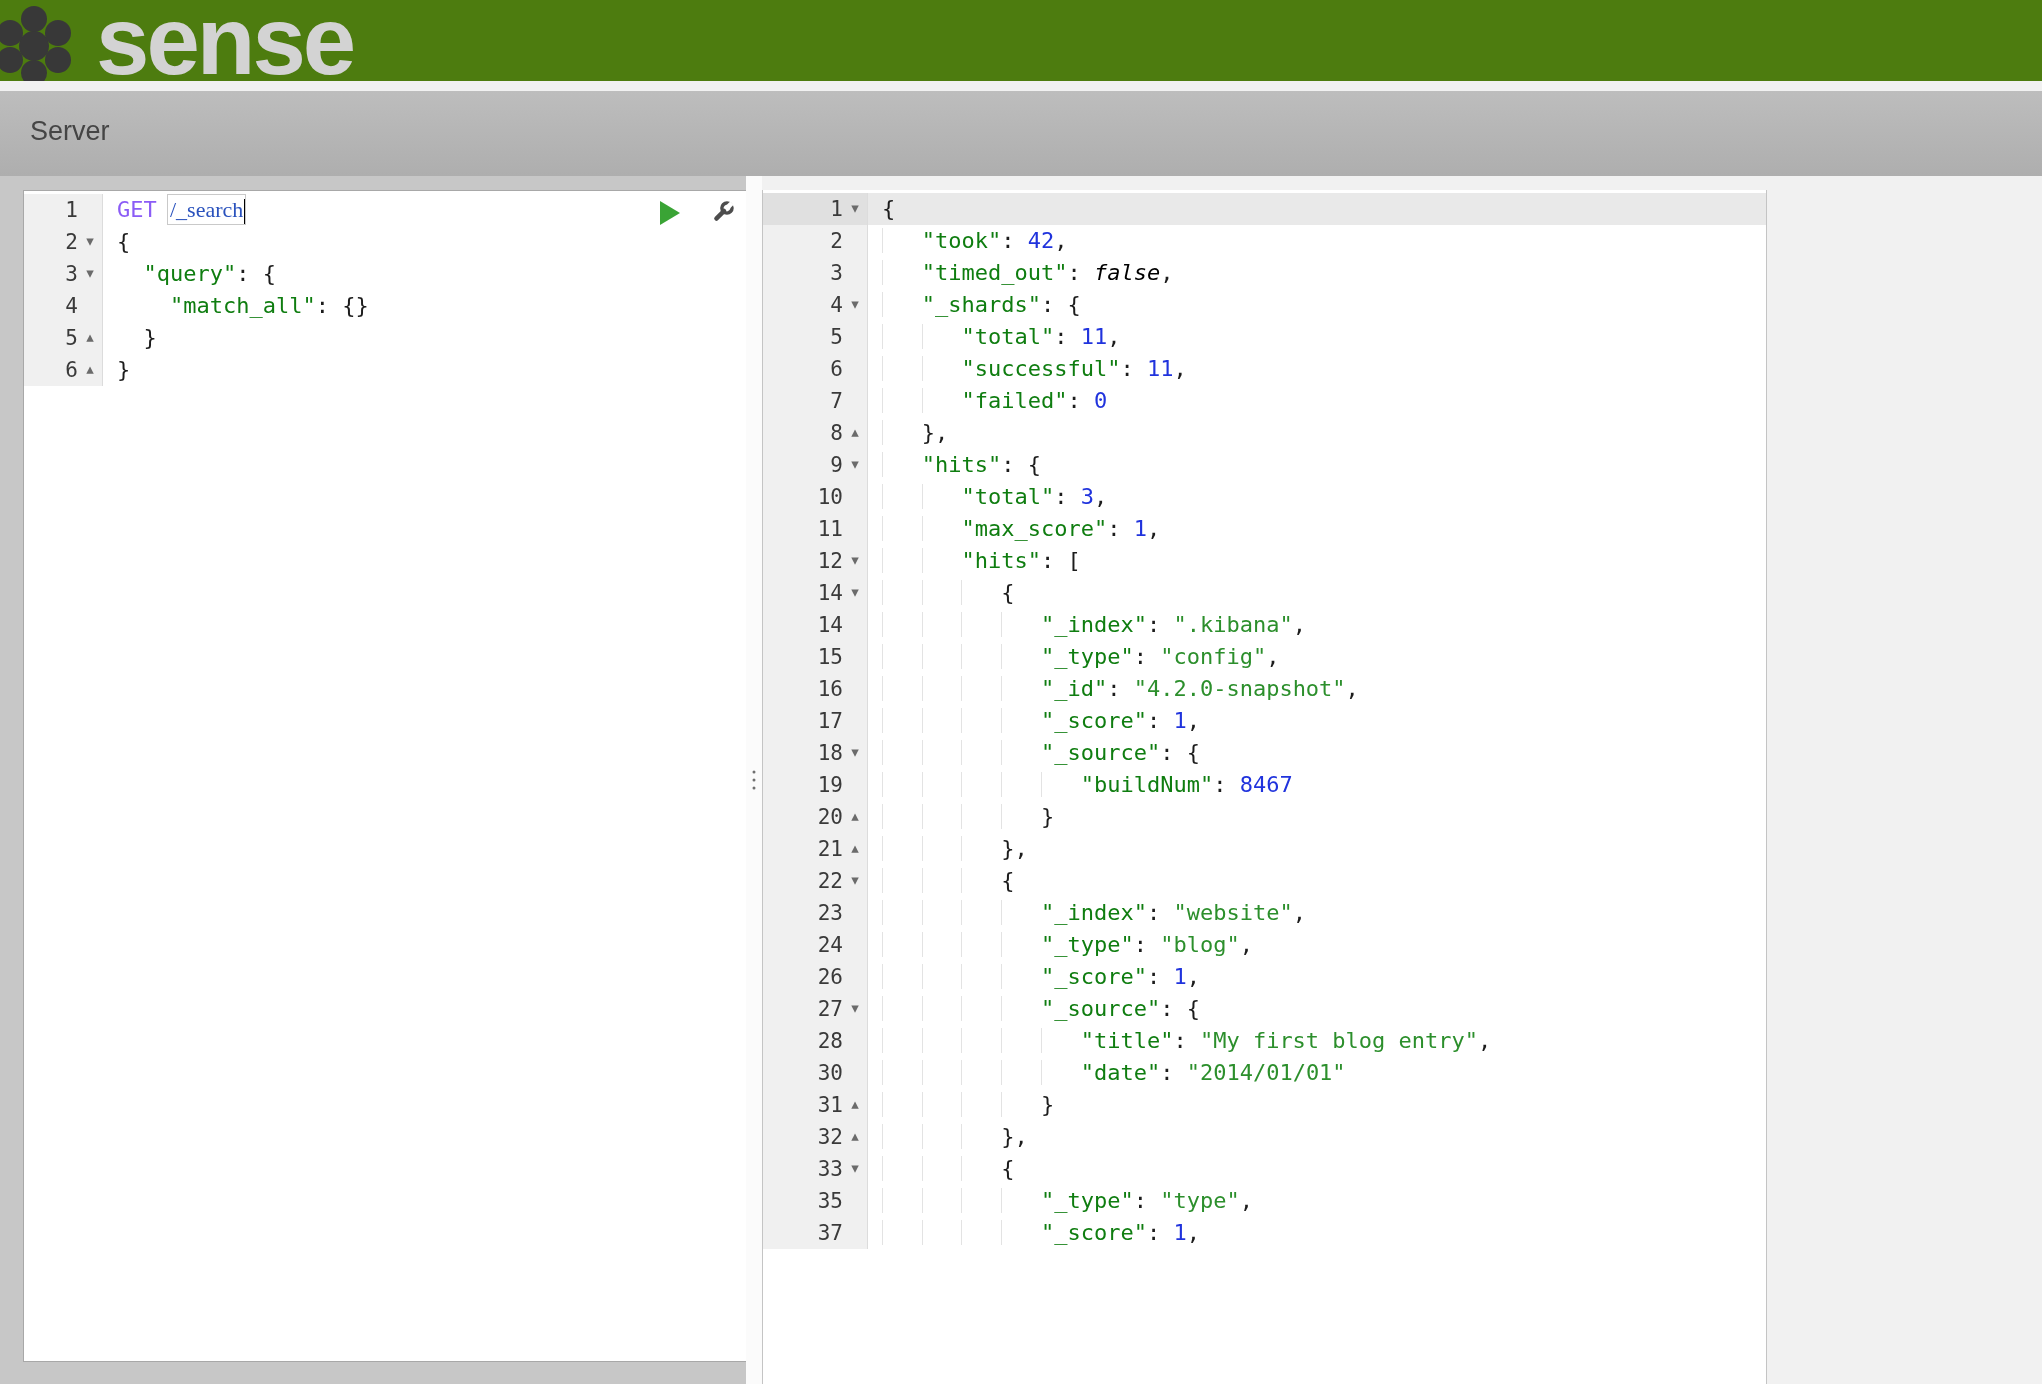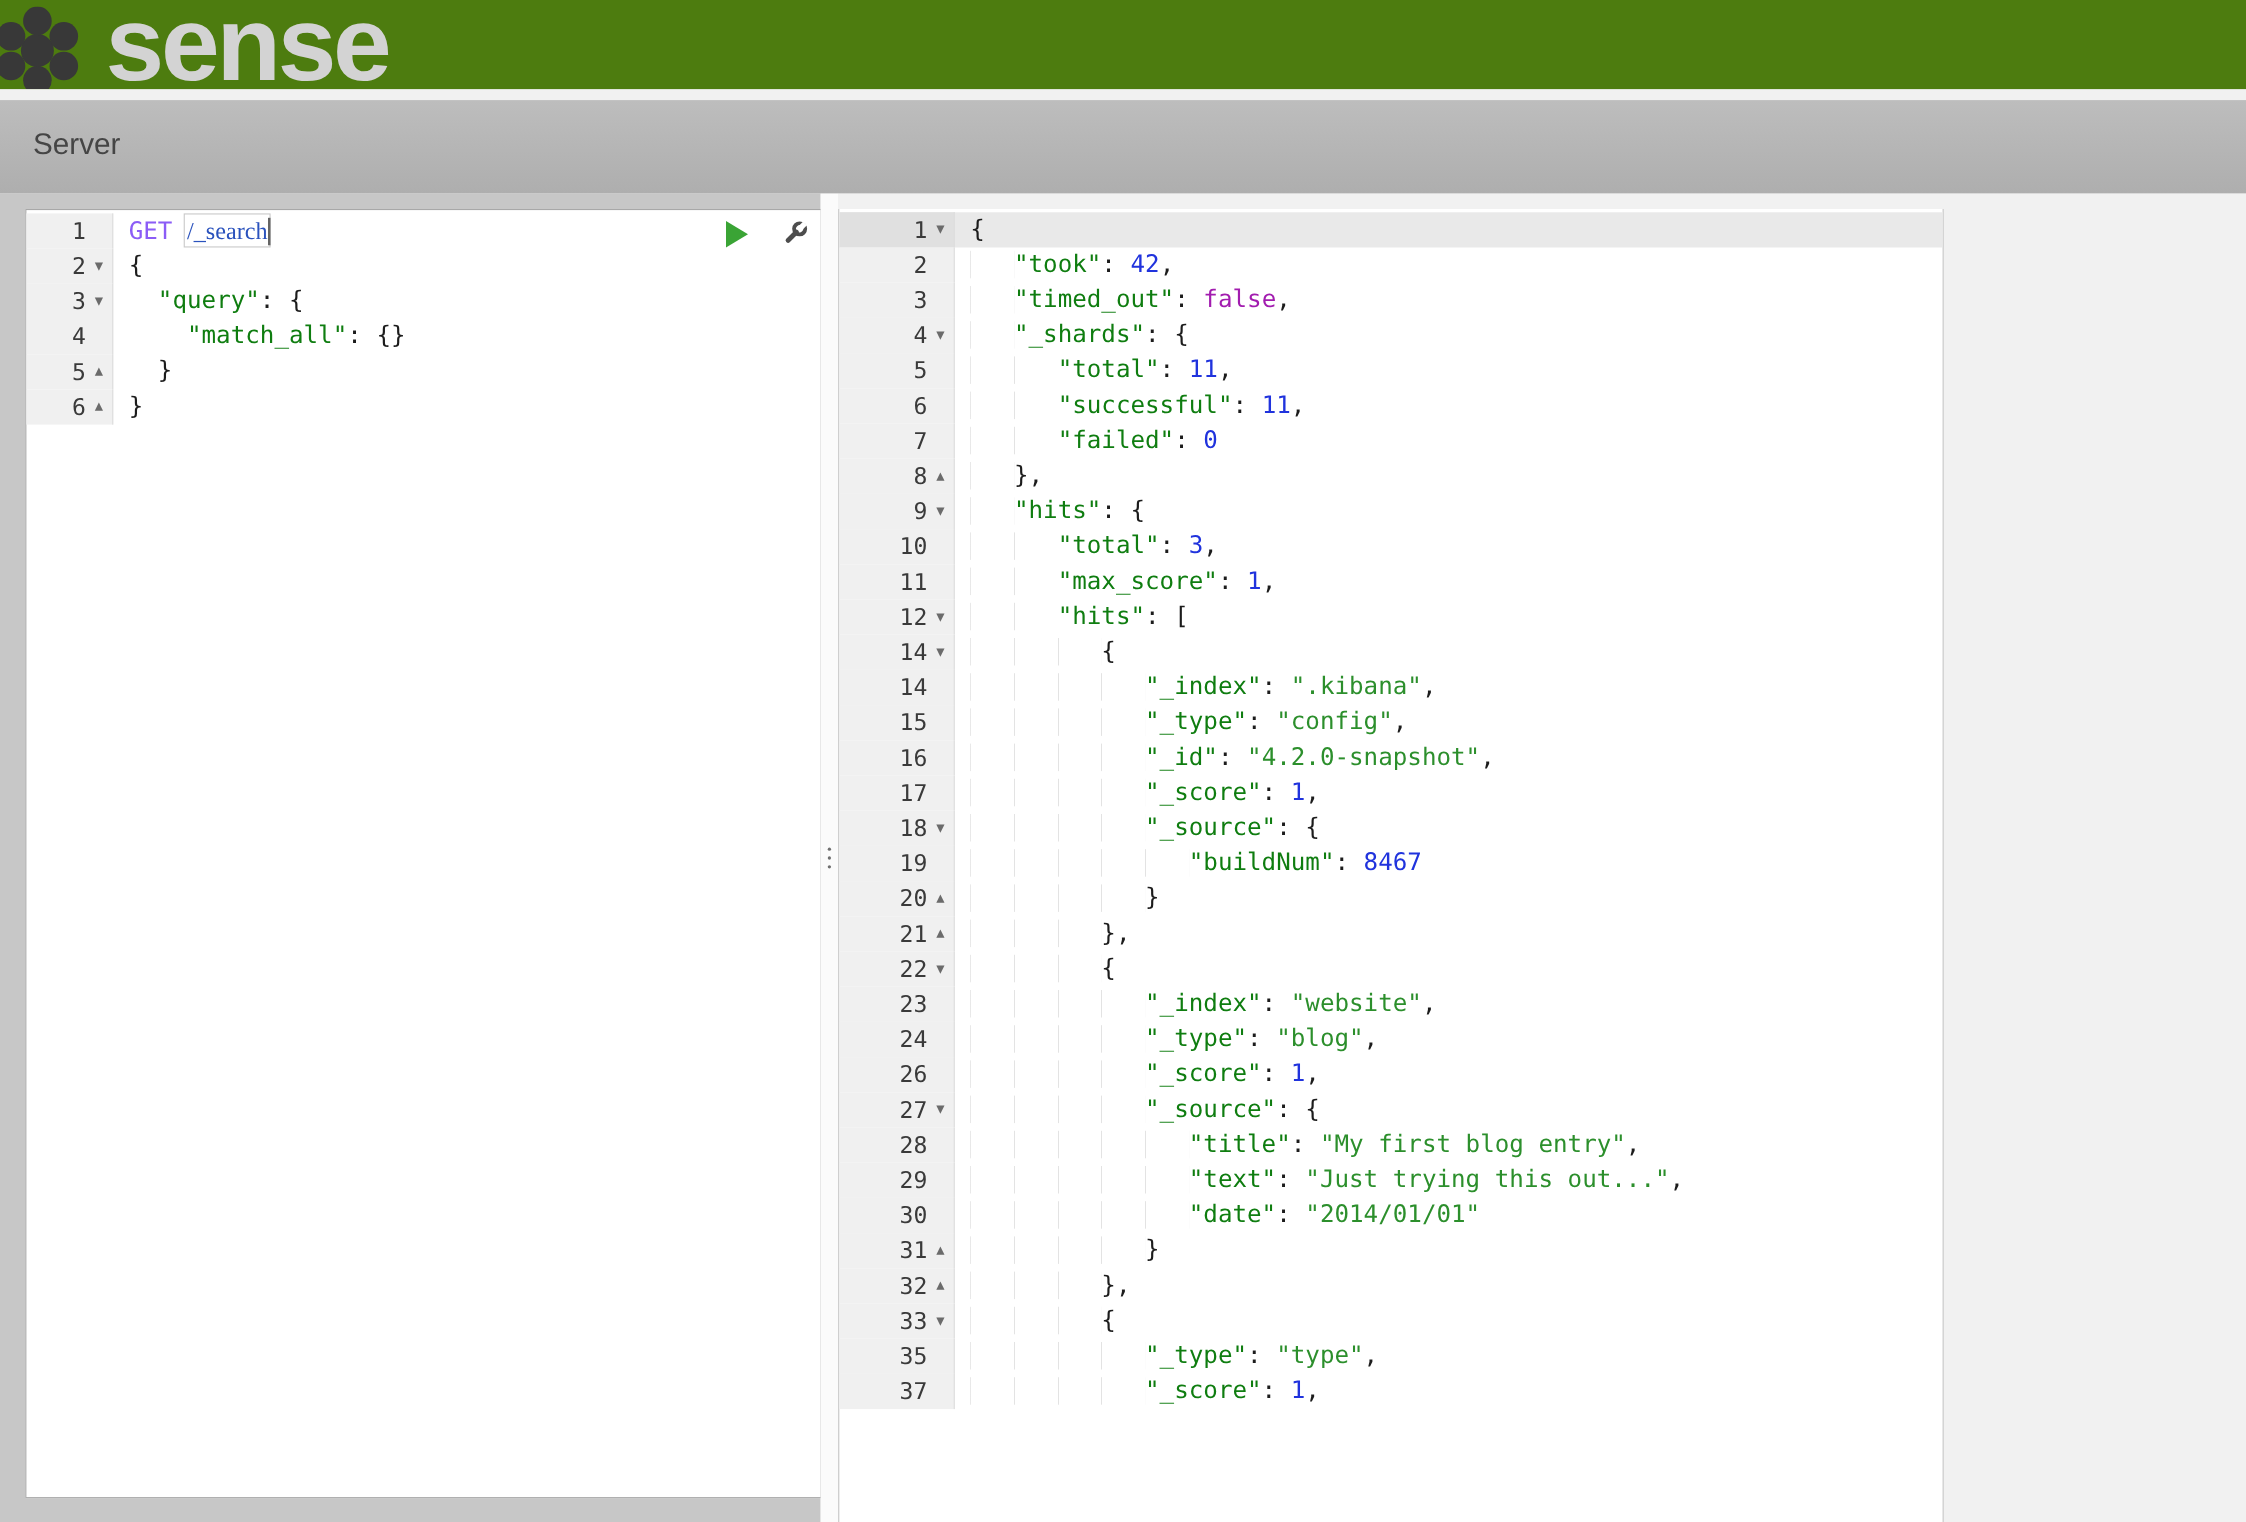--- a/index.html
+++ b/index.html
@@ -52,21 +52,21 @@
   .lnum{flex:1;text-align:right;font:21px/32px "DejaVu Sans Mono",monospace;color:#3a3a3a;}
   .fold{width:24px;text-align:center;font:15px/30px "DejaVu Sans",sans-serif;color:#6b6b6b;cursor:pointer;}
   pre.code{margin:0;padding-left:14px;white-space:pre;
     font:22px/32px "DejaVu Sans Mono",monospace;color:#1c1c1c;}
   
   .tok-m{color:#8b5cf6;}
   .tok-u{color:#2a52bd;outline:1px solid #c9c9c9;outline-offset:2px;font-family:Liberation Serif, serif;}
   .tok-k{color:#0f7d10;}
   .tok-s{color:#2c8f2c;}
   .tok-n{color:#2033dd;}
-  .tok-b{color:#a21caf;}
+  .tok-b{color:#000000;font-style:italic;}
   .tok-p{color:#1c1c1c;}
   #response-panel .tok-ind{
     background-image:repeating-linear-gradient(to right,rgba(0,0,0,0.11) 0 1px,transparent 1px 3ch);
   }
   .caret{display:inline-block;width:0;height:25px;border-left:2px solid #000;
     vertical-align:middle;margin-left:1px;animation:blink 1.1s steps(2,start) infinite;}
   @keyframes blink{50%{opacity:0;}}
   
   .req-actions{position:absolute;left:636px;top:8px;width:80px;height:28px;}
   .play-btn{position:absolute;left:0;top:2px;width:0;height:0;border:none;background:none;cursor:pointer;
@@ -381,27 +381,20 @@
           </div>
           <div class="row">
             <div class="gcell">
               <span class="lnum">28</span>
               <span class="fold"></span>
             </div>
             <pre class="code"><span class="tok-ind">               </span><span class="tok-k">"title"</span><span class="tok-p">: </span><span class="tok-s">"My first blog entry"</span><span class="tok-p">,</span></pre>
           </div>
           <div class="row">
             <div class="gcell">
-              <span class="lnum">29</span>
-              <span class="fold"></span>
-            </div>
-            <pre class="code"><span class="tok-ind">               </span><span class="tok-k">"text"</span><span class="tok-p">: </span><span class="tok-s">"Just trying this out..."</span><span class="tok-p">,</span></pre>
-          </div>
-          <div class="row">
-            <div class="gcell">
               <span class="lnum">30</span>
               <span class="fold"></span>
             </div>
             <pre class="code"><span class="tok-ind">               </span><span class="tok-k">"date"</span><span class="tok-p">: </span><span class="tok-s">"2014/01/01"</span></pre>
           </div>
           <div class="row">
             <div class="gcell">
               <span class="lnum">31</span>
               <span class="fold">▴</span>
             </div>

